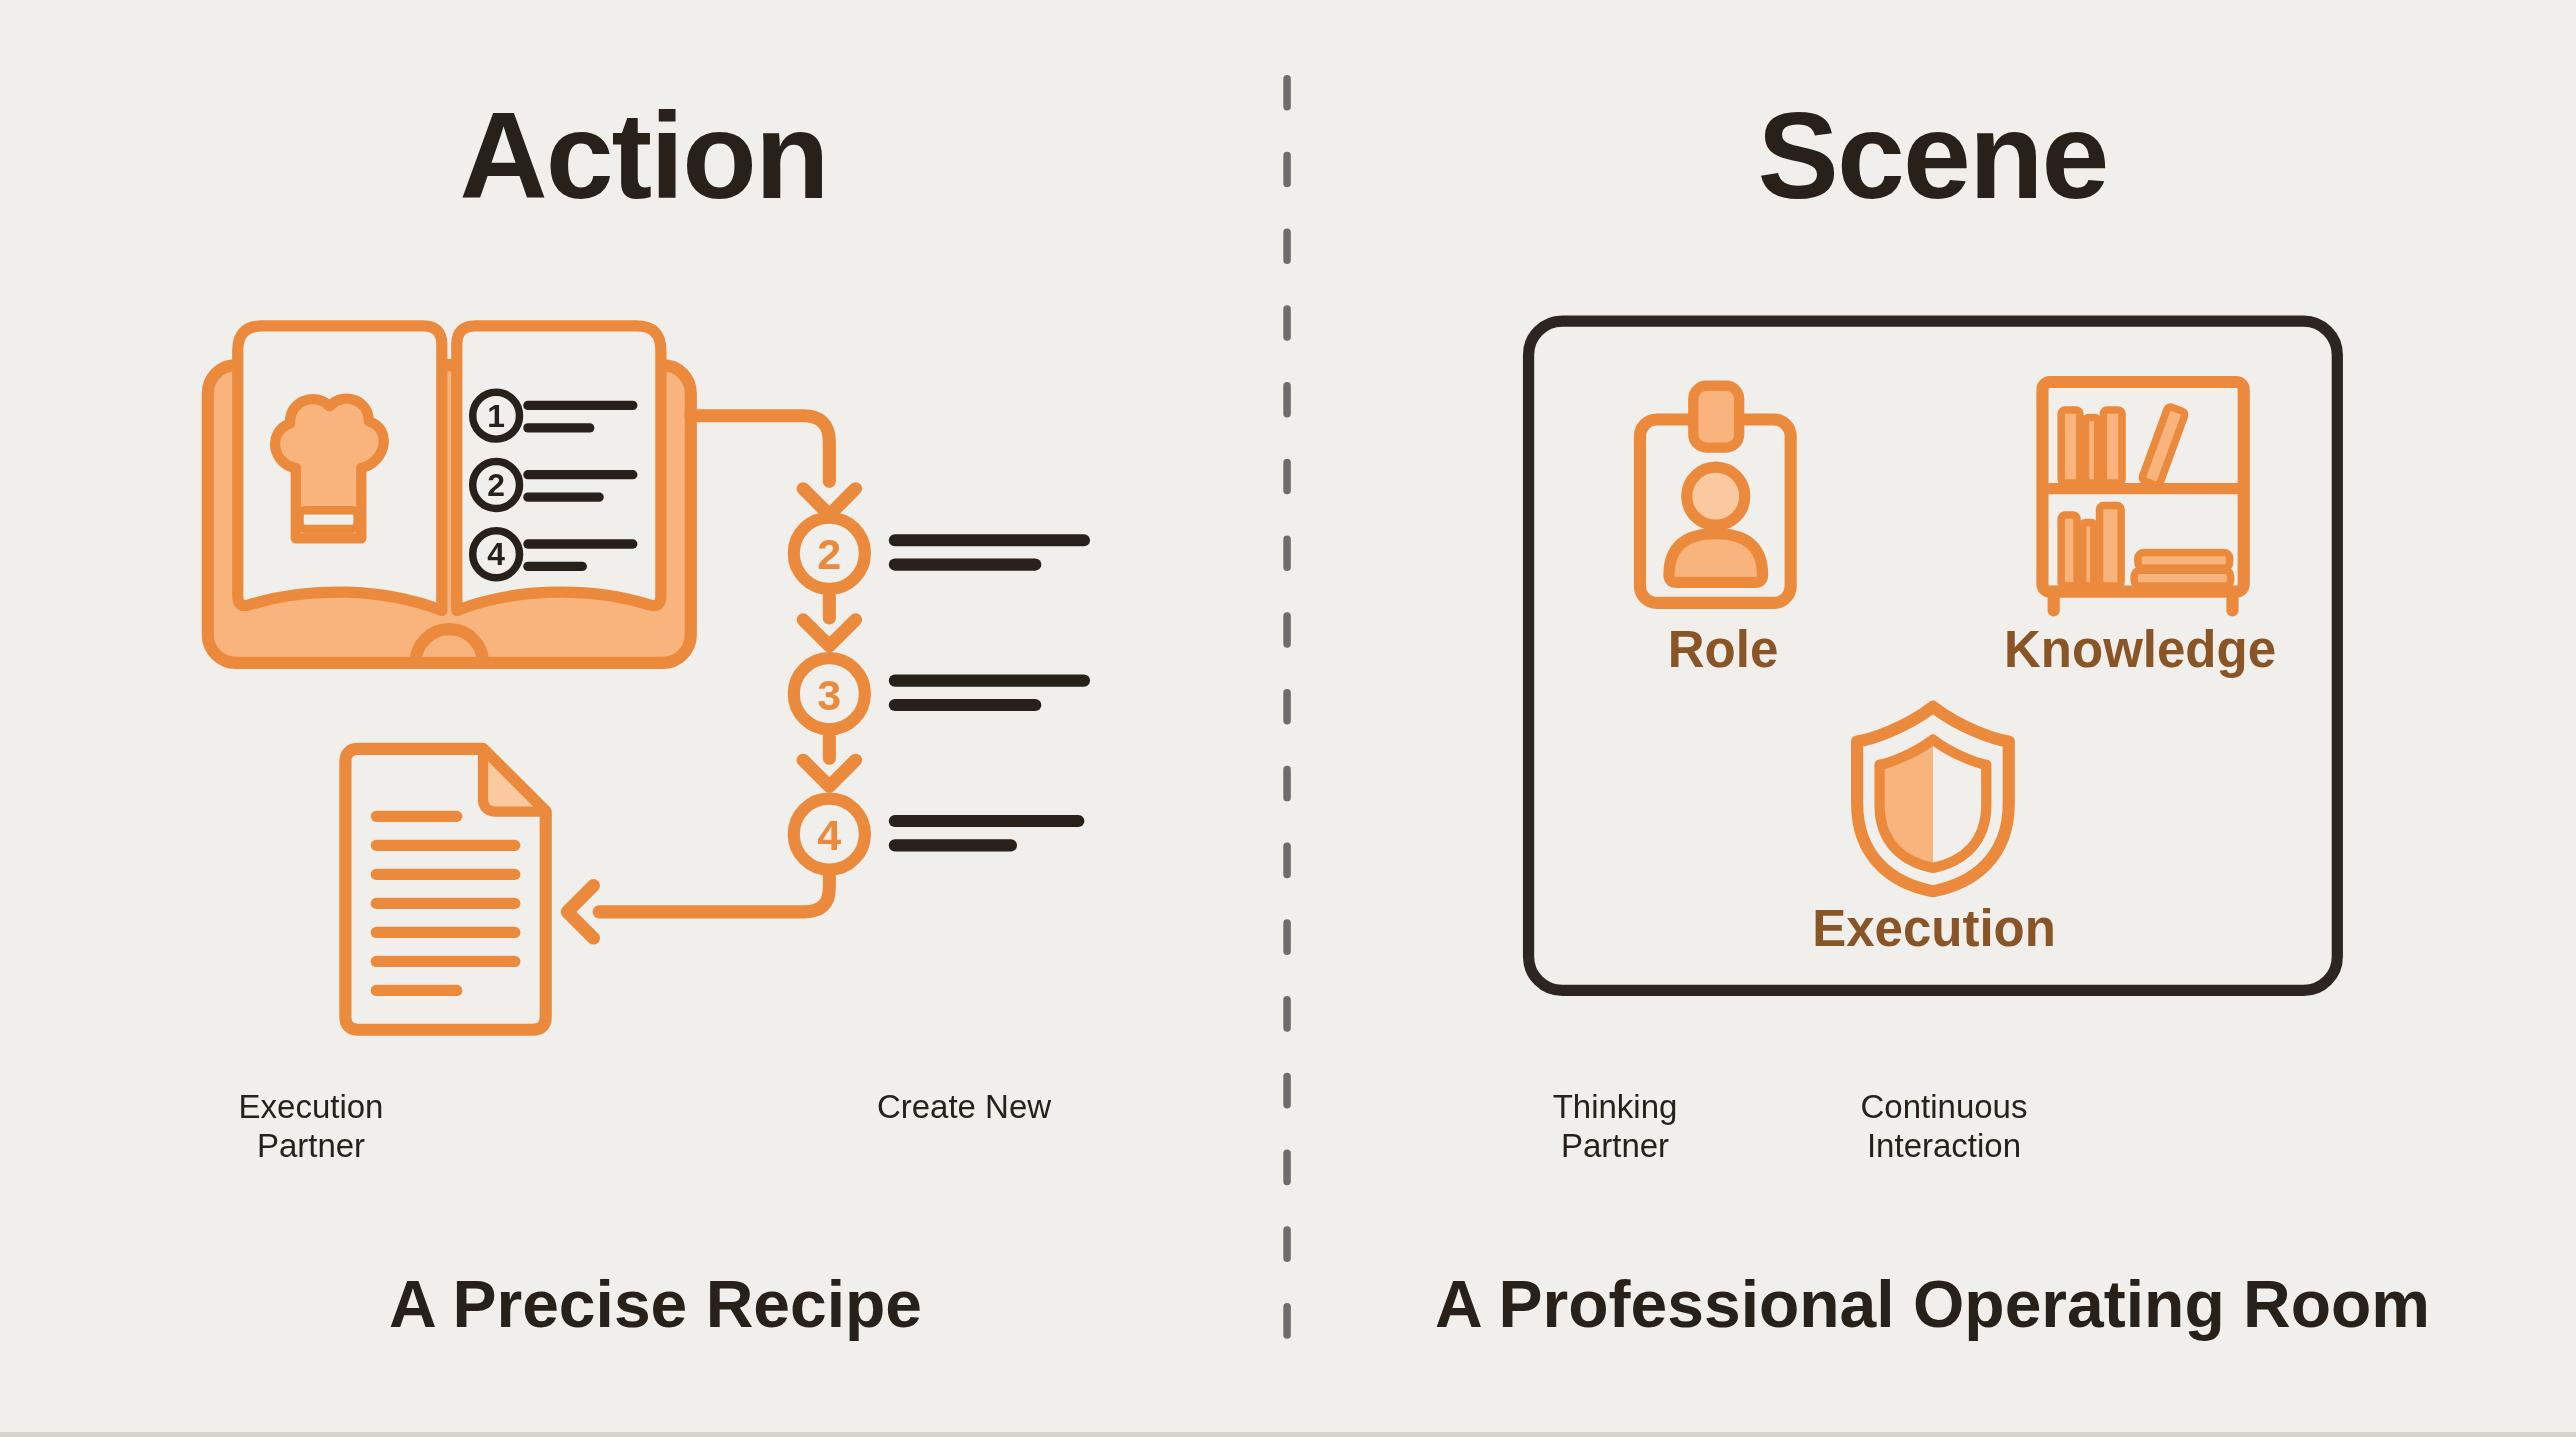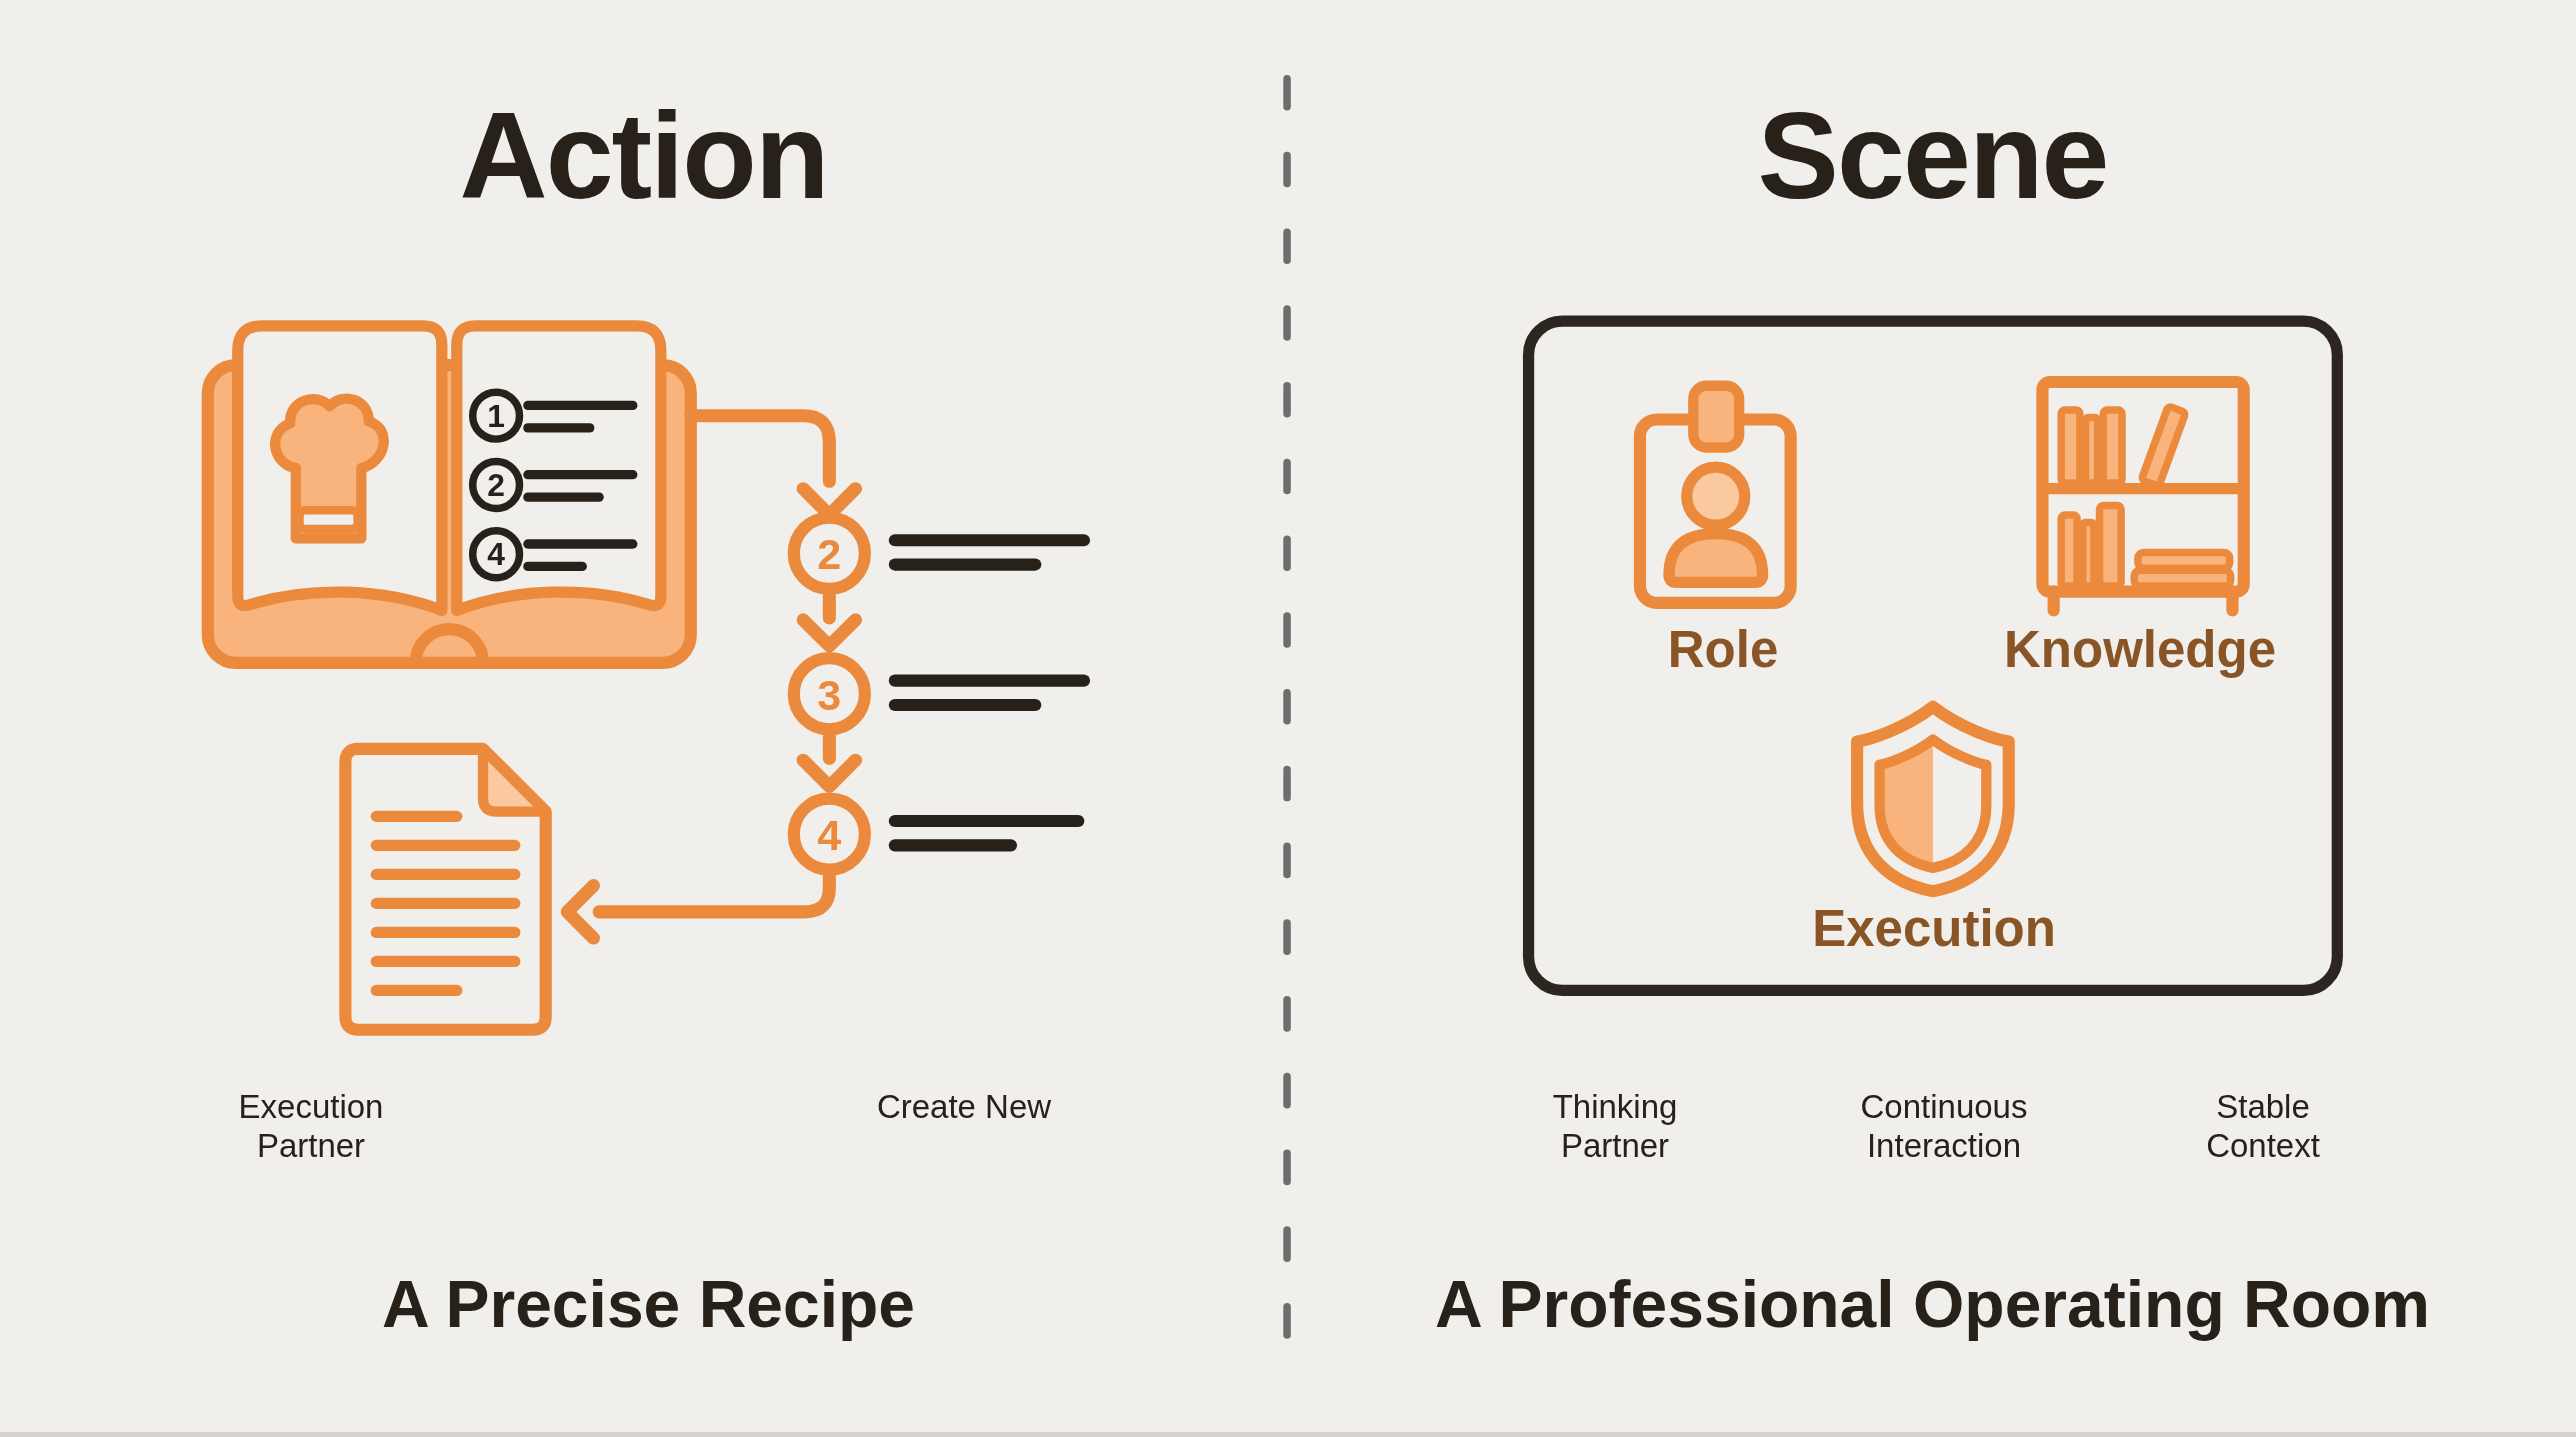--- a/index.html
+++ b/index.html
@@ -19,21 +19,21 @@
   .fl-none{fill:none;} .fl-bg{fill:var(--background);}
   .fl-lo{fill:var(--orange-light);} .fl-pale{fill:var(--orange-pale);}
   .flow-num{fill:var(--orange); font:700 46px "Liberation Sans",sans-serif; text-anchor:middle;}
   .book-num{fill:var(--ink); font:700 34px "Liberation Sans",sans-serif; text-anchor:middle;}
   
   .title{position:absolute; width:1287px; text-align:center; top:86px;
          font-size:122px; font-weight:700; letter-spacing:-1.9px; color:var(--ink);}
   .title.left{left:0;} .title.right{left:1289px;}
   .caption{position:absolute; width:1287px; text-align:center; top:1266px;
            font-size:66px; font-weight:600; color:var(--ink);}
-  .caption.left{left:5px;} .caption.right{left:1289px;}
+  .caption.left{left:12px;} .caption.right{left:1289px;}
   .col-label{position:absolute; transform:translateX(-50%); top:1088px; text-align:center;
              font-size:33px; line-height:1.18; font-weight:500; color:var(--ink); white-space:nowrap;}
   .col-label span{display:block;}
   .box-label{position:absolute; transform:translateX(-50%); font-size:51px; font-weight:600;
              color:var(--label-brown); white-space:nowrap;}
   .bottom-edge{position:absolute; left:0; right:0; bottom:0; height:5.6px; background:#c0bcb1; opacity:.55;}
 </style>
 </head>
 <body>
 
@@ -163,23 +163,19 @@
   </div>
 
   <div class="col-label" style="left:1615px;">
     <span>Thinking</span>
     <span>Partner</span>
   </div>
   <div class="col-label" style="left:1944px;">
     <span>Continuous</span>
     <span>Interaction</span>
   </div>
-  <div class="col-label" style="left:2263px;">
-    <span>Stable</span>
-    <span>Context</span>
-  </div>
 
   <div class="caption left">A Precise Recipe</div>
   <div class="caption right">A Professional Operating Room</div>
 
   <div class="bottom-edge"></div>
 </div>
 
 
 </body></html>

